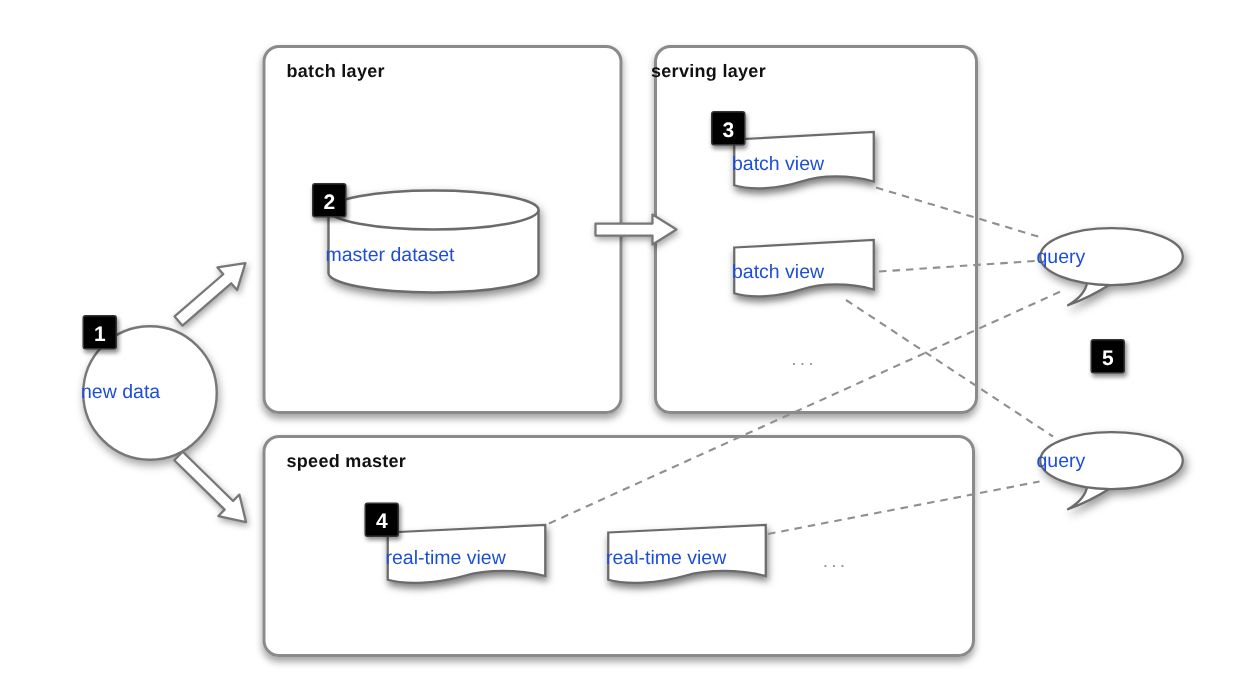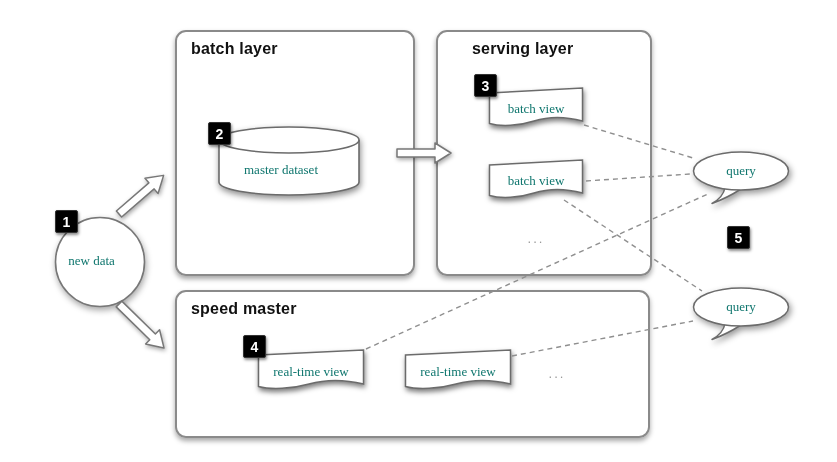--- a/index.html
+++ b/index.html
@@ -5,25 +5,25 @@
   html,body{margin:0;padding:0;background:#ffffff;}
   .canvas{
     position:relative;width:837px;height:462px;background:#ffffff;overflow:hidden;
     font-family:"Liberation Sans", sans-serif;
   }
   .layer-box{
     position:absolute;border:2px solid #8a8a8a;border-radius:11px;background:transparent;
     box-shadow:0 3px 5px rgba(0,0,0,0.35);
   }
   .layer-title{
-    position:absolute;font-size:16px;font-weight:bold;color:#111;letter-spacing:0.2px;
+    position:absolute;font-size:12px;font-weight:bold;color:#111;letter-spacing:0.2px;
   }
   .shape{position:absolute;}
   .shape-label{
-    position:absolute;font-size:13px;color:#0f766e;text-align:center;white-space:nowrap;font-family:Liberation Serif, serif;
+    position:absolute;font-size:13px;color:#1d4ed8;text-align:left;white-space:nowrap;
   }
   .badge{
     position:absolute;width:23px;height:23px;background:#000;color:#fff;
     font-size:14px;font-weight:bold;display:flex;align-items:center;justify-content:center;
     border-radius:2px;box-shadow:1px 2px 3px rgba(0,0,0,0.45);z-index:40;
     border:1px solid #333;box-sizing:border-box;
   }
   .ellipsis{
     position:absolute;font-size:13px;color:#9a9a9a;letter-spacing:2px;text-align:center;
   }
@@ -37,21 +37,21 @@
 </style>
 </head>
 <body>
 
 <div class="canvas">
 
   <div class="layer-box" style="left:175px;top:30px;width:236px;height:242px;"></div>
   <div class="layer-title" style="left:191px;top:40px;">batch layer</div>
 
   <div class="layer-box" style="left:436px;top:30px;width:212px;height:242px;"></div>
-  <div class="layer-title" style="left:472px;top:40px;">serving layer</div>
+  <div class="layer-title" style="left:434px;top:40px;">serving layer</div>
 
   <div class="layer-box" style="left:175px;top:290px;width:471px;height:144px;"></div>
   <div class="layer-title" style="left:191px;top:300px;">speed master</div>
 
   <svg class="shape circle-shape" style="left:54px;top:216px;" width="92" height="92" viewBox="0 0 92 92">
     <circle cx="46" cy="46" r="44.5" fill="#ffffff" stroke="#777777" stroke-width="1.6"></circle>
   </svg>
   <div class="shape-label" style="left:54px;top:253px;width:75px;">new data</div>
 
   <svg class="shape cyl-shape" style="left:217px;top:126px;" width="144" height="72" viewBox="0 0 144 72">

